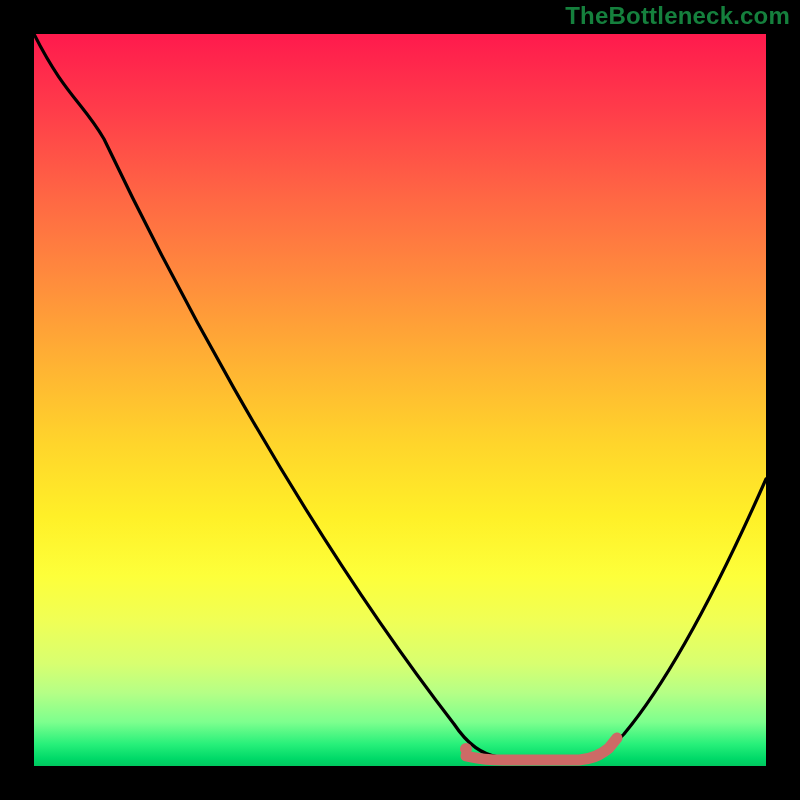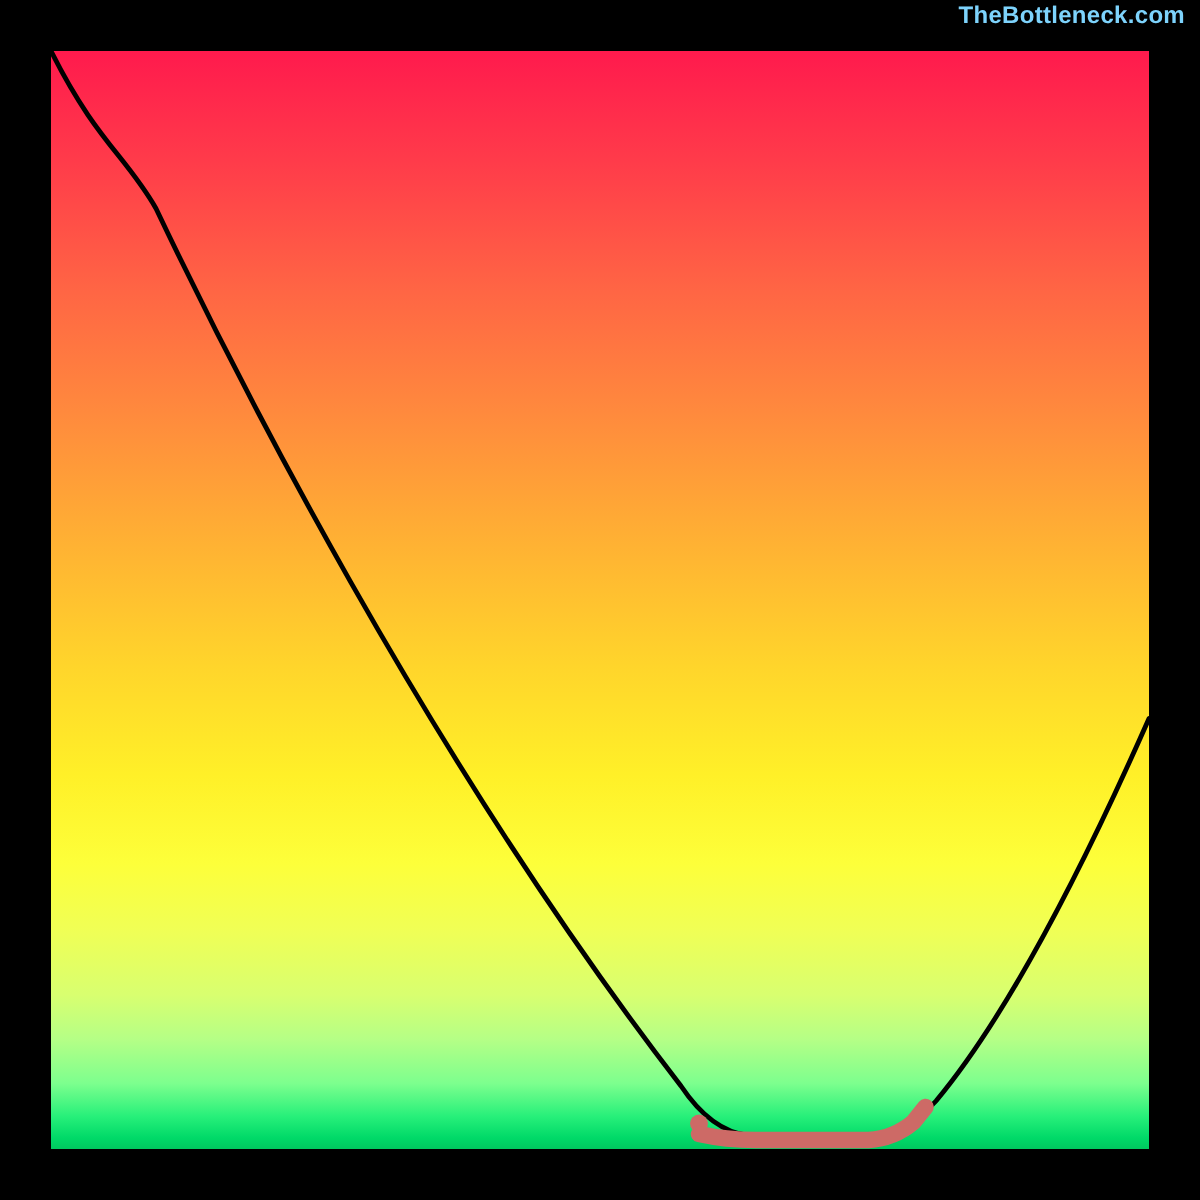--- a/index.html
+++ b/index.html
@@ -8,23 +8,23 @@
     position: relative;
     width: 800px;
     height: 800px;
     background: #000;
   }
   .watermark {
     position: absolute;
     top: 2px;
     right: 10px;
     font-family: Arial, Helvetica, sans-serif;
-    font-size: 16px;
+    font-size: 24px;
     font-weight: 600;
-    color: #7dd3fc;
+    color: #15803d;
     letter-spacing: 0.2px;
   }
   .plot {
     position: absolute;
     left: 34px;
     top: 34px;
     width: 732px;
     height: 732px;
   }
   .gradient-bg {

